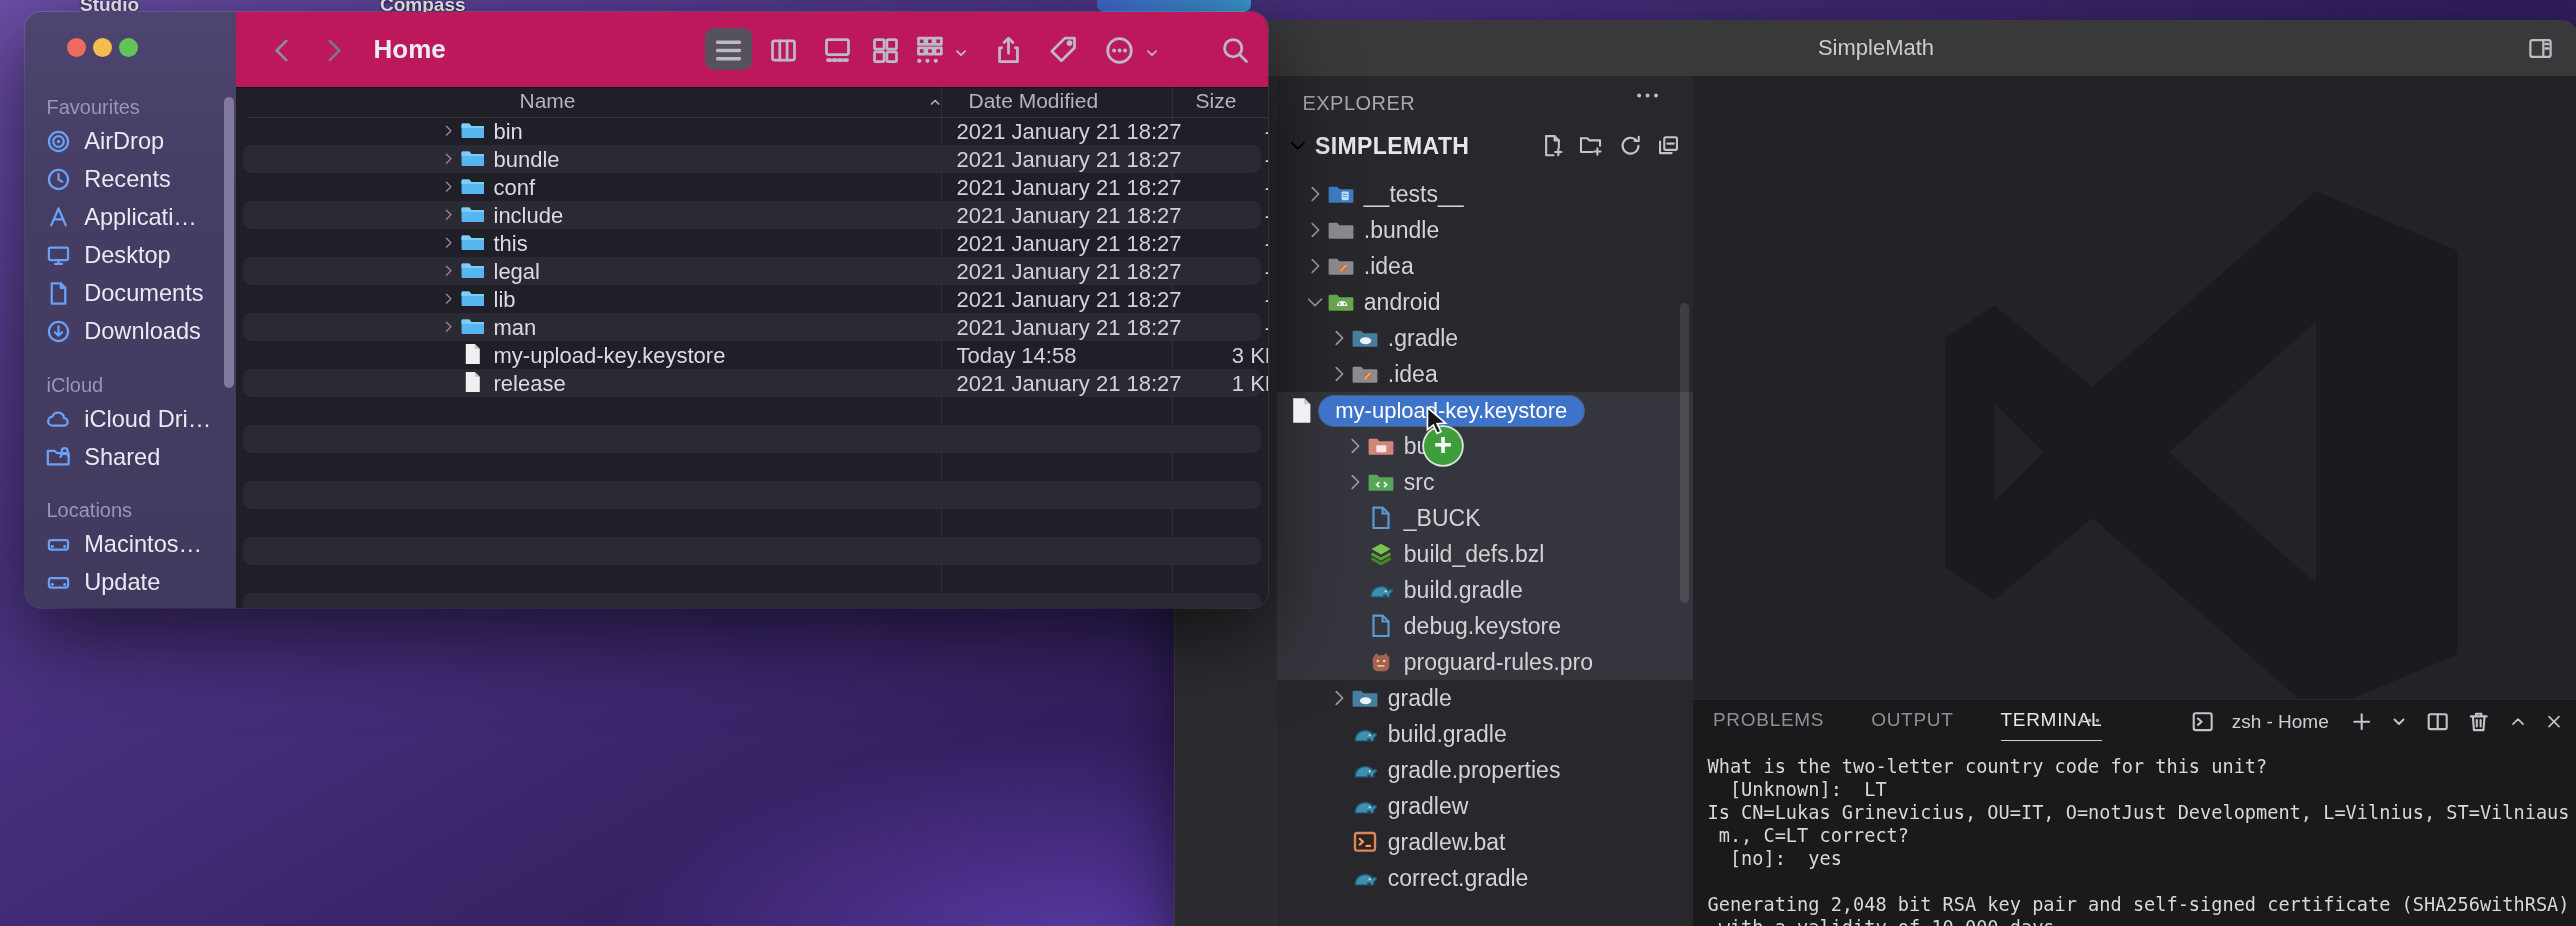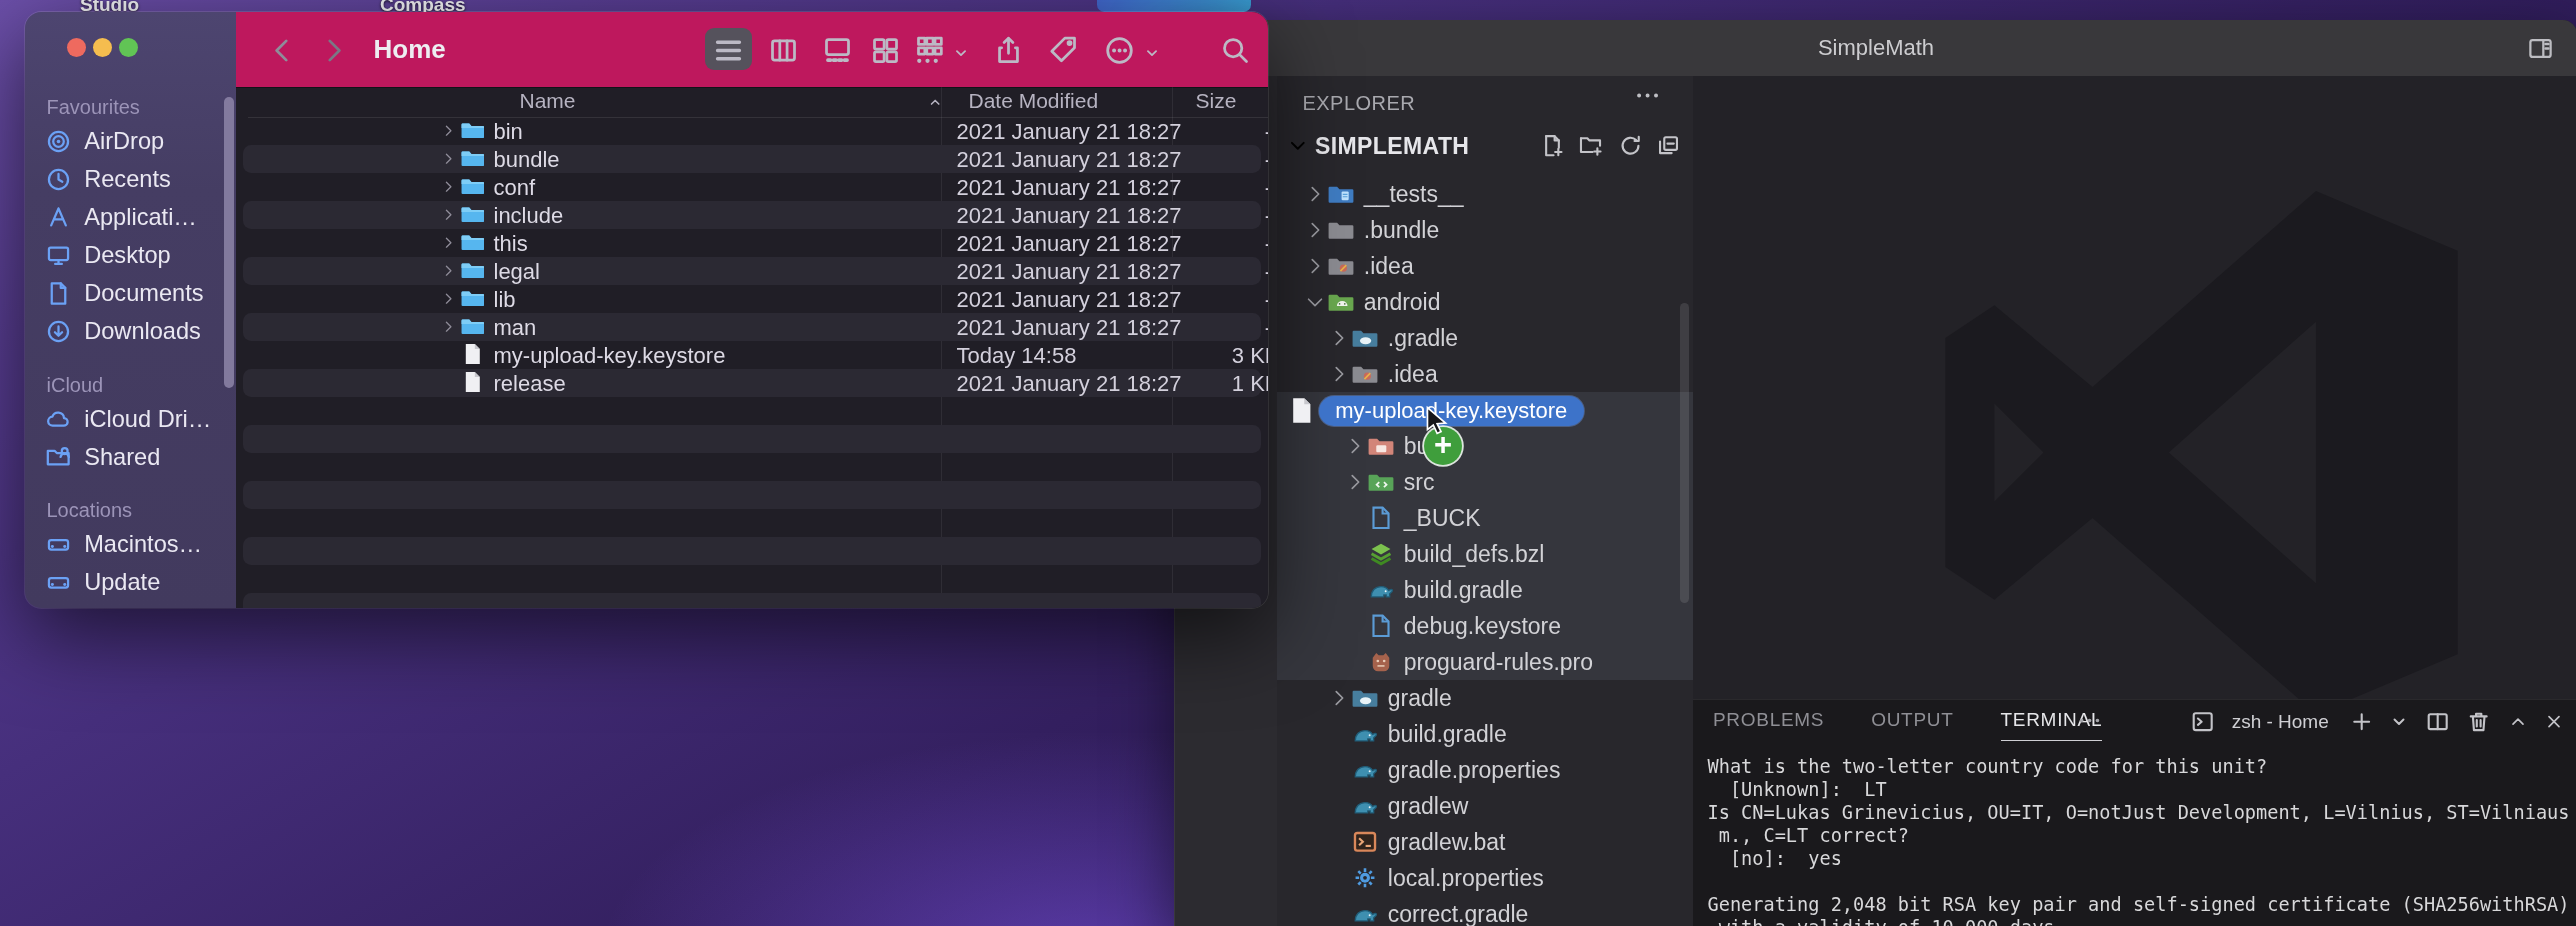--- a/index.html
+++ b/index.html
@@ -418,31 +418,20 @@
                 <rect x="1.5" y="2.5" width="17" height="15" rx="2" fill="#30231c" stroke="#d9875a" stroke-width="2"></rect>
                 <path d="M5 7l3.2 3L5 13" stroke="#e8a476" stroke-width="1.8" fill="none"></path>
                 <path d="M10.5 13.5h4.5" stroke="#e8a476" stroke-width="1.8"></path>
               </svg>
             </span>
             <span class="t-label">gradlew.bat</span>
           </div>
           <div class="trow" style="padding-left: 51px;">
             <span class="t-chev ico"></span>
             <span class="t-ico ico">
-              <svg viewBox="0 0 20 20">
-                <path d="M10 2v3M10 15v3M2 10h3M15 10h3M4.3 4.3l2.1 2.1M13.6 13.6l2.1 2.1M15.7 4.3l-2.1 2.1M6.4 13.6l-2.1 2.1" stroke="#4f9be0" stroke-width="2.2"></path>
-                <circle cx="10" cy="10" r="4.2" fill="#4f9be0"></circle>
-                <circle cx="10" cy="10" r="1.6" fill="#28272c"></circle>
-              </svg>
-            </span>
-            <span class="t-label">local.properties</span>
-          </div>
-          <div class="trow" style="padding-left: 51px;">
-            <span class="t-chev ico"></span>
-            <span class="t-ico ico">
               <svg viewBox="0 0 24 20">
                 <path d="M3 16.5c0-6 4-9.5 9-9.5 3.4 0 6 1.6 7 3.6l2.4-1c1 0 1.6 1.1.8 1.9l-2.2 2.1v3h-3.2v-1.9h-2.2v1.9H3.6Z" fill="#3e8fb0" stroke="#205c77" stroke-width="1.2"></path>
                 <circle cx="16.3" cy="11.3" r=".9" fill="#eaf4f8"></circle>
               </svg>
             </span>
             <span class="t-label">correct.gradle</span>
           </div>
         </div>
       <div id="explorer-scroll" class="abs"></div>
     </div>

